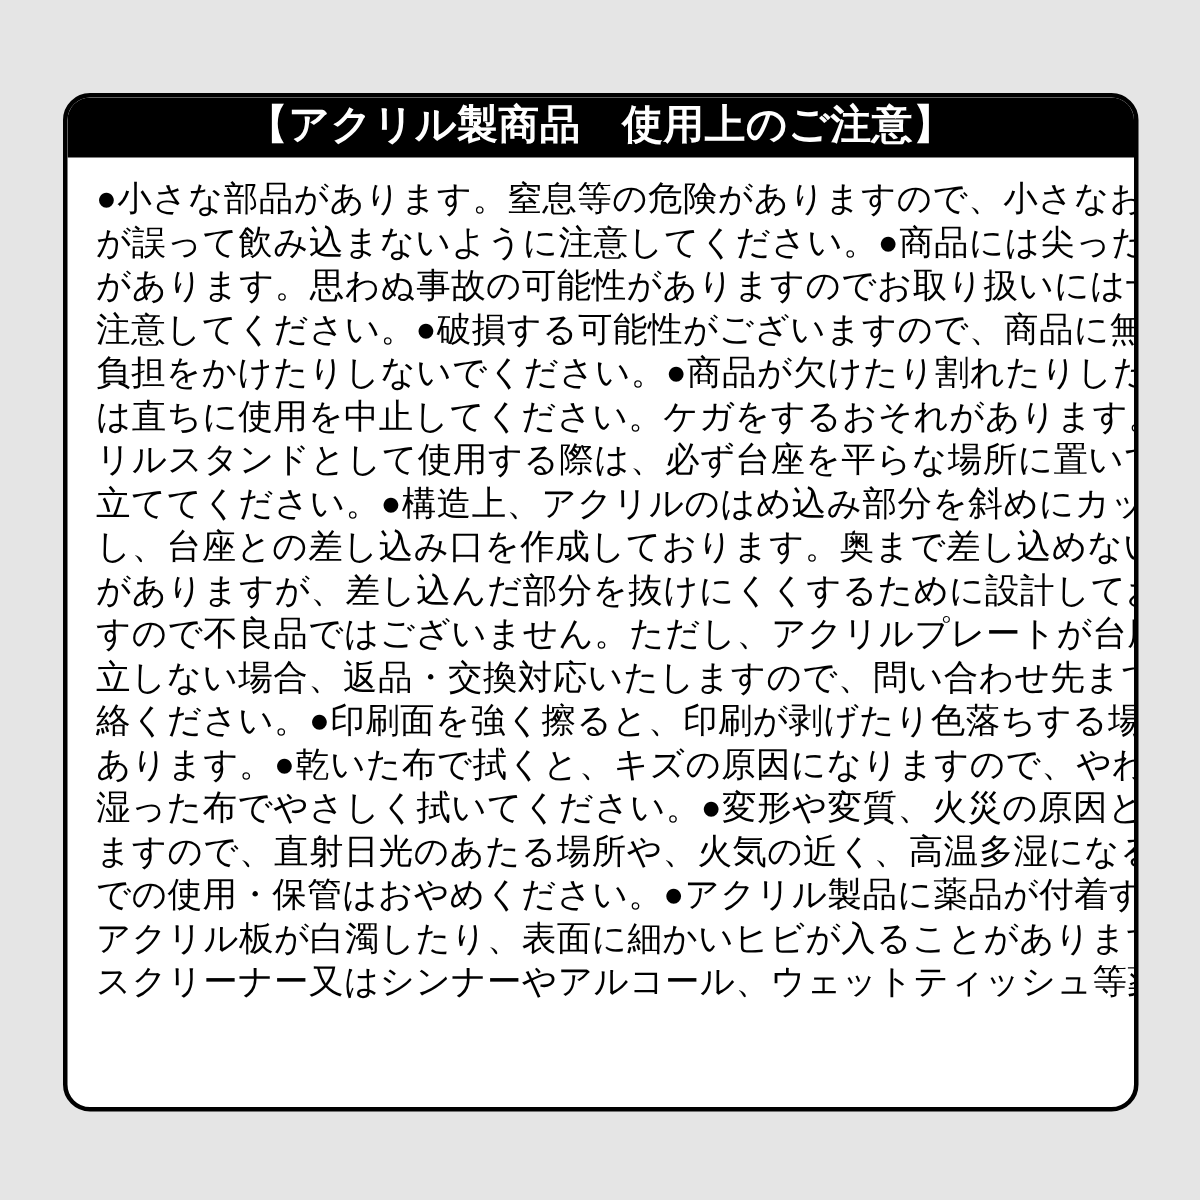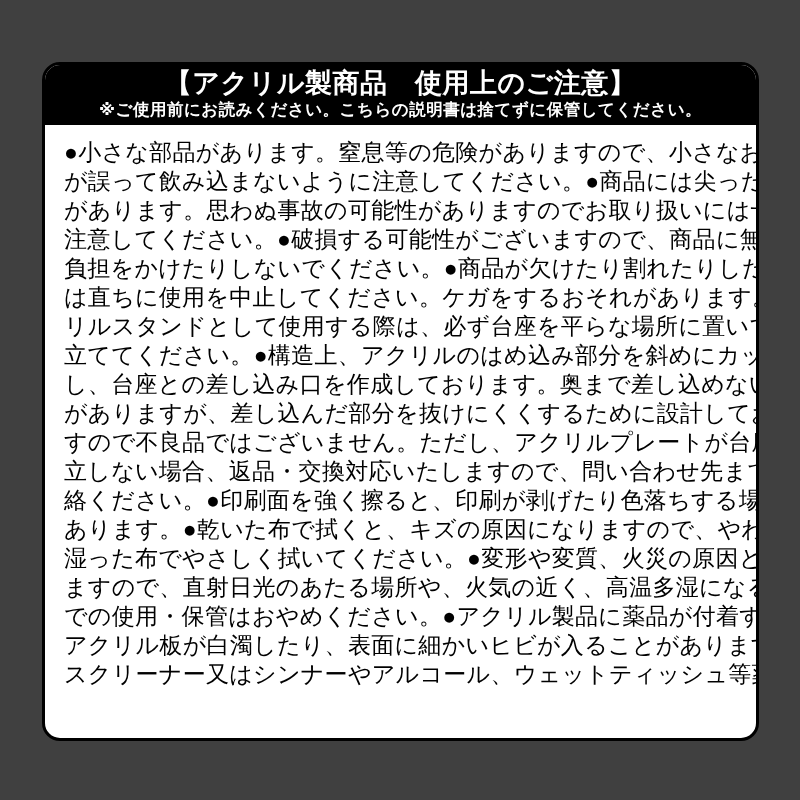--- a/index.html
+++ b/index.html
@@ -4,21 +4,21 @@
 <style>
   * { margin: 0; padding: 0; box-sizing: border-box; }
   html, body {
     width: 800px; height: 800px;
     background: #ffffff;
     font-family: "Liberation Sans", "DejaVu Sans", sans-serif;
   }
   .page {
     position: relative;
     width: 800px; height: 800px;
-    background: #404040;
+    background: #e5e5e5;
   }
   .card {
     position: absolute;
     left: 42px; top: 62px;
     width: 717px; height: 679px;
     background: #ffffff;
     border: 3px solid #000000;
     border-radius: 18px;
     overflow: hidden;
   }
@@ -54,21 +54,20 @@
     color: #000000;
   }
 </style>
 </head>
 <body>
 
 <div class="page">
   <div class="card">
     <div class="card-header">
       <div class="card-title">【アクリル製商品　使用上のご注意】</div>
-      <div class="card-subtitle">※ご使用前にお読みください。こちらの説明書は捨てずに保管してください。</div>
     </div>
     <div class="card-body">
       <div class="body-line">●小さな部品があります。窒息等の危険がありますので、小さなお子様</div>
       <div class="body-line">が誤って飲み込まないように注意してください。●商品には尖った部分</div>
       <div class="body-line">があります。思わぬ事故の可能性がありますのでお取り扱いには十分に</div>
       <div class="body-line">注意してください。●破損する可能性がございますので、商品に無理な</div>
       <div class="body-line">負担をかけたりしないでください。●商品が欠けたり割れたりした場合</div>
       <div class="body-line">は直ちに使用を中止してください。ケガをするおそれがあります。●アク</div>
       <div class="body-line">リルスタンドとして使用する際は、必ず台座を平らな場所に置いて組み</div>
       <div class="body-line">立ててください。●構造上、アクリルのはめ込み部分を斜めにカット</div>

